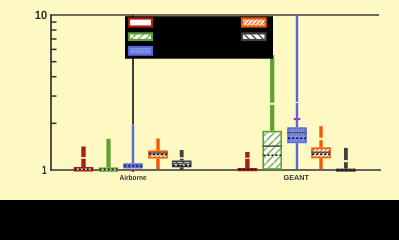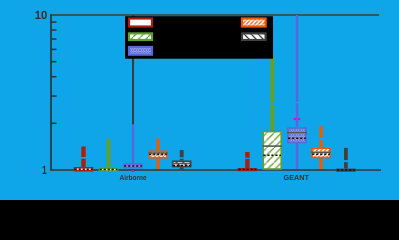--- a/index.html
+++ b/index.html
@@ -1,16 +1,16 @@
 <!DOCTYPE html>
 <html><head>
 <meta charset="utf-8">
 <style>
   html,body{margin:0;padding:0;background:#000;width:399px;height:200px;overflow:hidden;}
-  #root{position:relative;width:399px;height:200px;background:#0ea5e9;
+  #root{position:relative;width:399px;height:200px;background:#fef9c3;
         font-family:"Liberation Sans",sans-serif;}
   svg{position:absolute;left:0;top:0;display:block;}
   text{font-family:"Liberation Sans",sans-serif;
        -webkit-font-smoothing:antialiased;text-rendering:geometricPrecision;}
 </style>
 </head>
 <body>
 
 <div id="root">
   <svg id="plot" width="399" height="200" viewBox="0 0 399 200">

